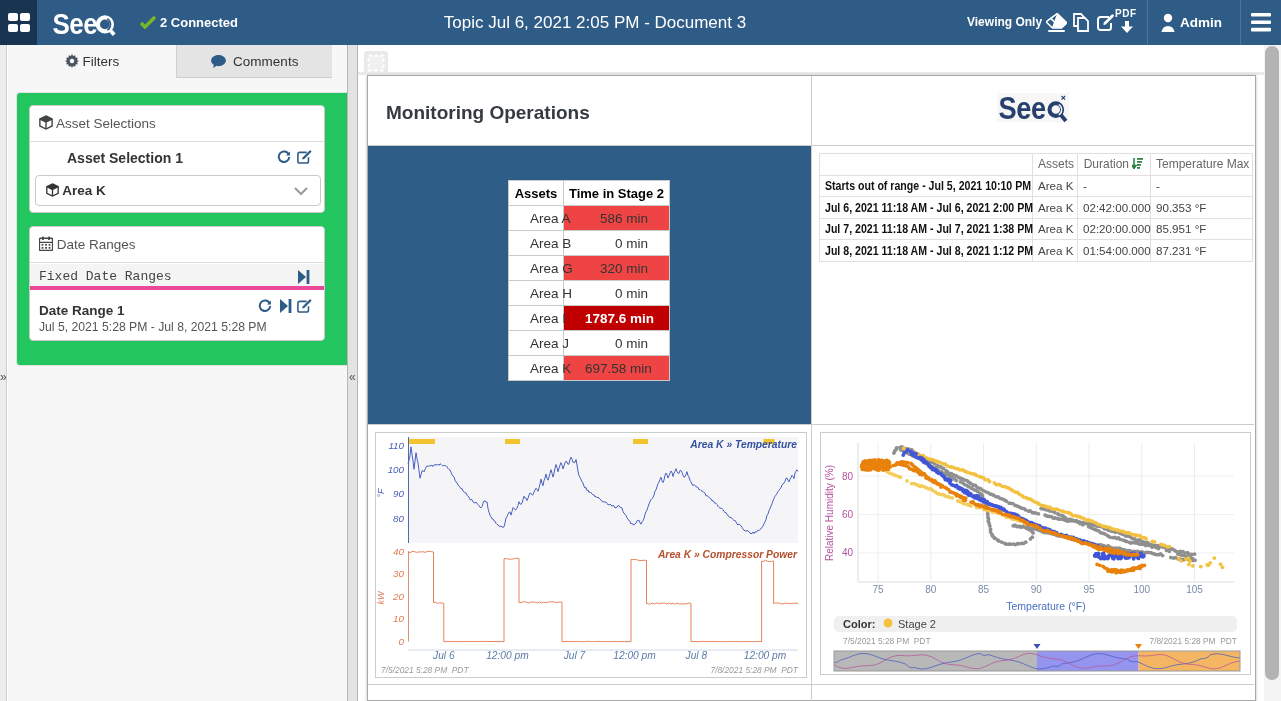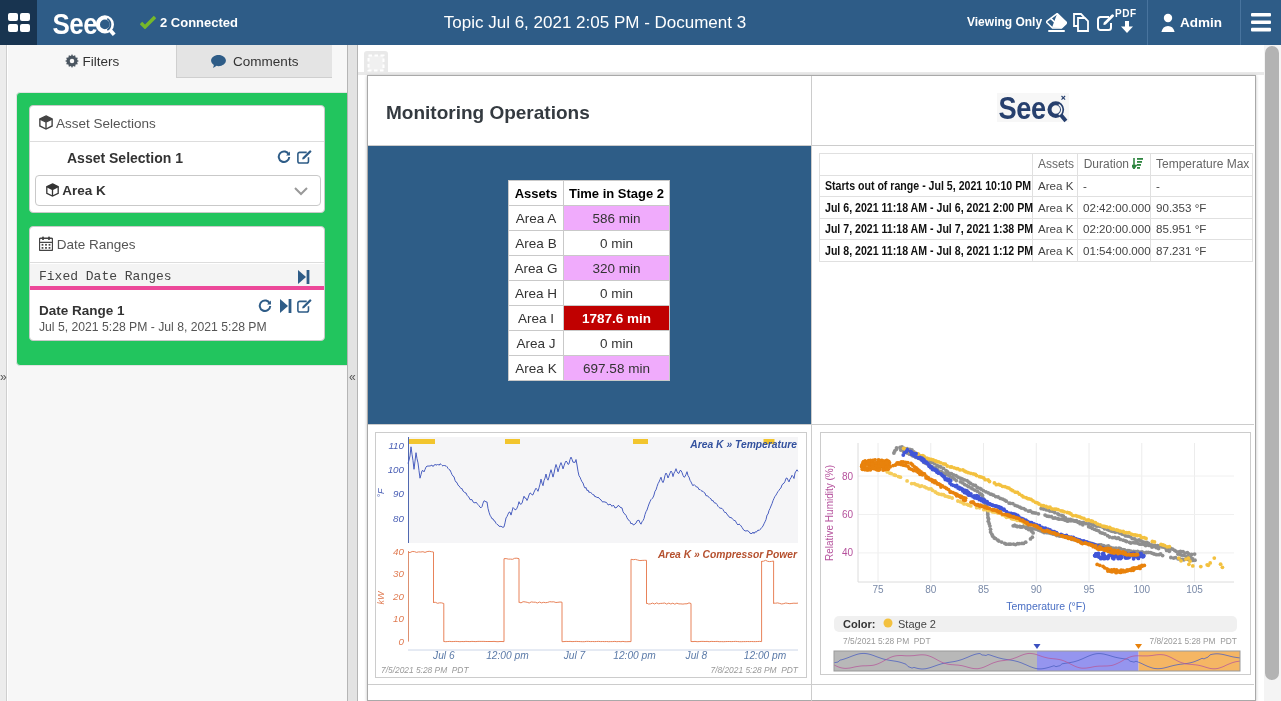--- a/index.html
+++ b/index.html
@@ -55,24 +55,24 @@
 #h1cell { position:absolute; left:0; top:0; width:443px; height:69px; }
 #h1cell h1 { font-size:19px; color:#343a40; font-weight:bold; padding:26px 0 0 18px;
   letter-spacing:0px; }
 #logocell { position:absolute; left:444px; top:0; width:442px; height:69px; }
 #logobox { position:absolute; left:185px; top:17px; width:72px; height:29px; background:#f7f7f7; }
 
 #bluepanel { position:absolute; left:0; top:70px; width:443px; height:278px; background:#2e5d87; }
 #bluetitle { text-align:center; color:#fff; font-weight:bold; font-size:13.5px; padding-top:8px; }
 #ovtable { position:absolute; left:140px; top:34px; border-collapse:collapse; background:#fff;
   font-size:13.5px; table-layout:fixed; width:161px; }
-#ovtable td, #ovtable th { border:1px solid #c9c9c9; height:25px; padding:0 5px; text-align:center;
+#ovtable td, #ovtable th { border:1px solid #c9c9c9; height:25px; padding:0 21px; text-align:right;
   font-weight:normal; color:#333; white-space:nowrap; box-sizing:border-box; }
 #ovtable th { font-weight:bold; color:#000; text-align:center; font-size:13px; padding:0 2px; }
-.amber { background:#f0abfc; }
+.amber { background:#ef4444; }
 .redc { background:#c00000; color:#fff !important; font-weight:bold !important; }
 
 #dtable { position:absolute; left:451px; top:77px; border-collapse:collapse; font-size:11.6px;
   background:#fff; table-layout:fixed; width:433px; }
 #dtable td, #dtable th { border:1px solid #e0e0e0; padding:0 5px; height:21.5px; font-weight:normal;
   color:#555; white-space:nowrap; overflow:visible; box-sizing:border-box; }
 #dtable th { color:#666; font-size:12px; text-align:center; }
 #dtable td.desc { font-weight:bold; color:#111; font-size:13px; }
 #dtable td.desc span { display:inline-block; transform:scaleX(0.815); transform-origin:0 50%; }
 #dtable td { color:#444; }

